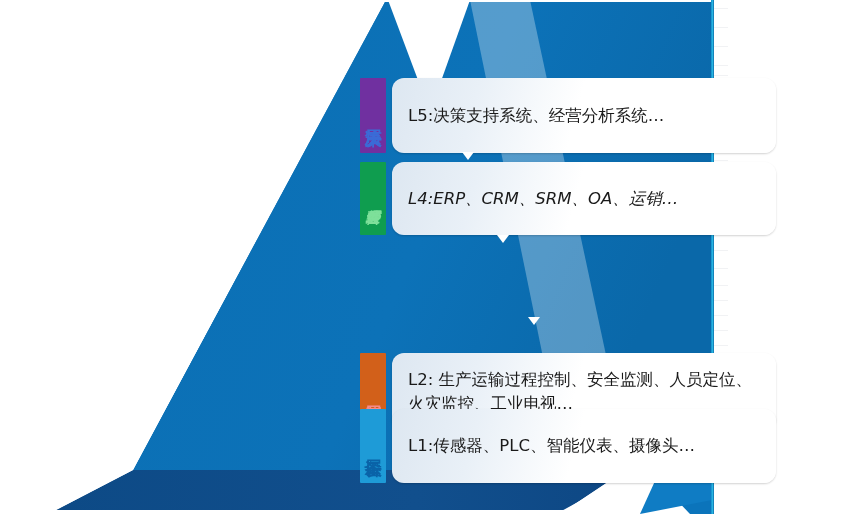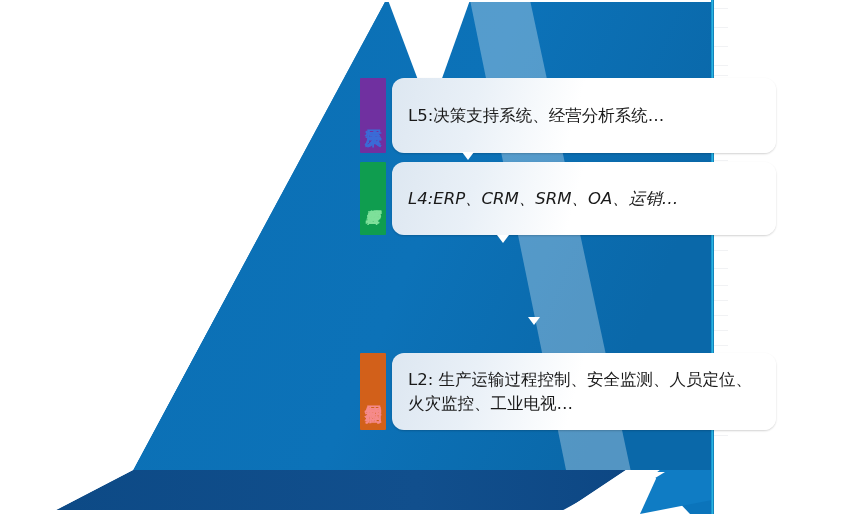--- a/index.html
+++ b/index.html
@@ -219,19 +219,27 @@
         </div>
       </div>
       <div class="layer" style="top: 325px; height: 77px; margin-top: 28px;">
         <div class="tab" style="background: rgb(210, 96, 26);">
           <span class="tab-text" style="color: rgb(245, 138, 138);">控制层</span>
         </div>
         <div class="card">
           <div class="card-text">L2: 生产运输过程控制、安全监测、人员定位、火灾监控、工业电视…</div>
         </div>
       </div>
+      <div class="layer" style="top: 409px; height: 74px;">
+        <div class="tab" style="background: rgb(30, 155, 215);">
+          <span class="tab-text" style="color: rgb(10, 99, 168);">设备层</span>
+        </div>
+        <div class="card">
+          <div class="card-text">L1:传感器、PLC、智能仪表、摄像头…</div>
+        </div>
+      </div>
       <div class="chevron" style="left: 462px; top: 152px;"></div>
       <div class="chevron" style="left: 497px; top: 235px;"></div>
       <div class="chevron" style="left: 528px; top: 317px;"></div>
       <div class="chevron" style="left: 562px; top: 400px;"></div>
     </div>
 
 </div>
 
 </body></html>

